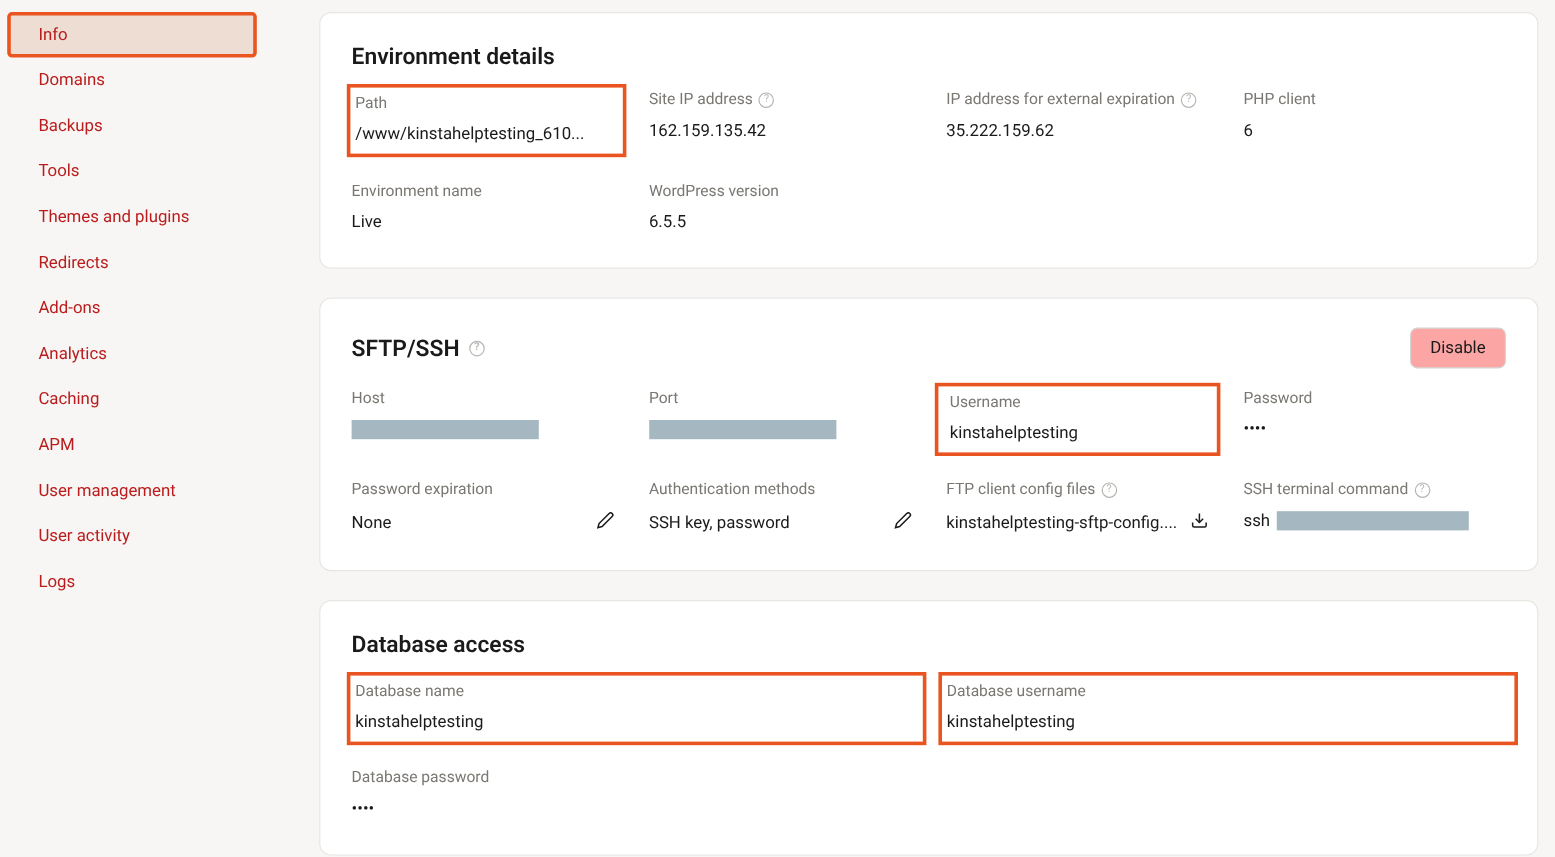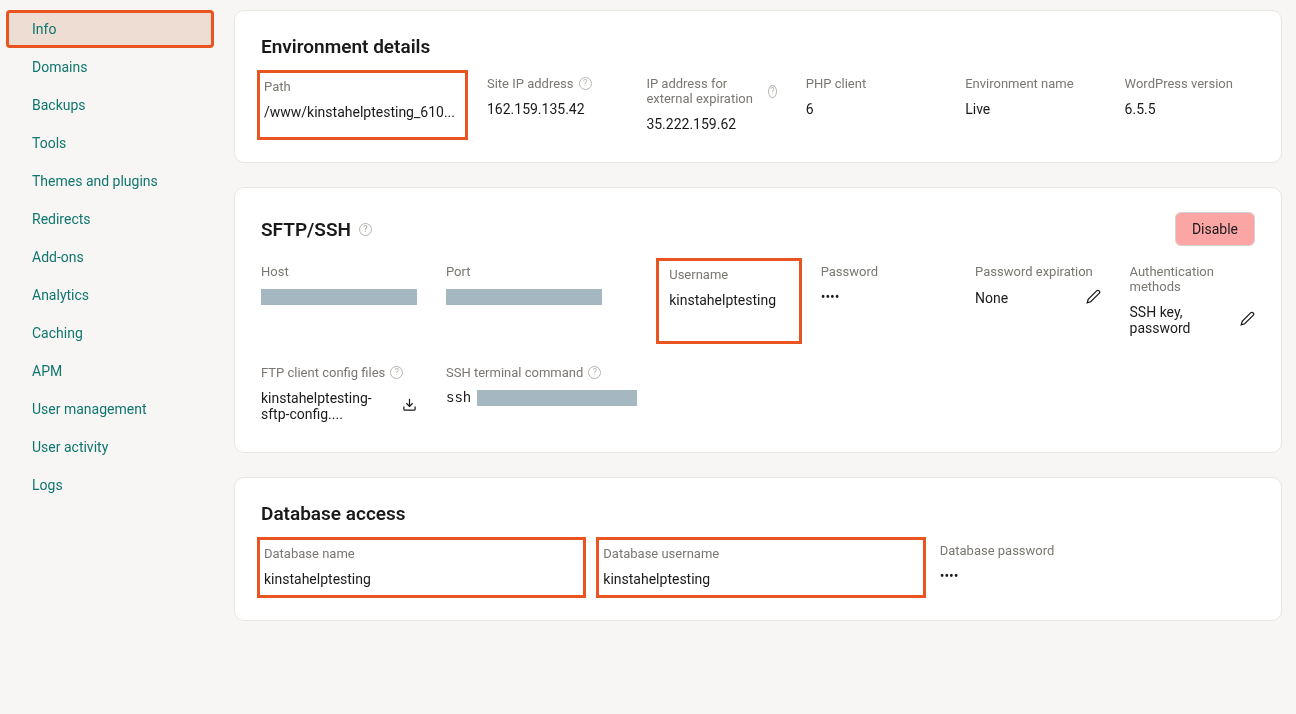--- a/index.html
+++ b/index.html
@@ -11,21 +11,21 @@
   }
   .app { display: flex; min-height: 714px; }
   .sidebar {
     width: 220px;
     padding: 10px 0;
     flex-shrink: 0;
   }
   .sidebar-item {
     display: block;
     padding: 11px 26px;
-    color: #0f766e;
+    color: #b91c1c;
     font-size: 14px;
     cursor: pointer;
     border-radius: 4px;
     margin: 0 6px;
   }
   .sidebar-item.active {
     background: #edddd3;
     border: 3px solid #e95420;
     padding: 8px 23px;
     margin: 0 6px;
@@ -35,20 +35,21 @@
     padding: 10px 14px 20px 14px;
     display: flex;
     flex-direction: column;
     gap: 24px;
   }
   .card {
     background: #fff;
     border: 1px solid #e8e6e3;
     border-radius: 10px;
     padding: 24px 26px 30px 26px;
+    margin-left: 32px;
   }
   .card-header {
     display: flex;
     justify-content: space-between;
     align-items: center;
     margin-bottom: 18px;
   }
   .card-title {
     font-size: 19px;
     font-weight: 600;
@@ -62,28 +63,28 @@
     border: 1px solid #d6d4d1;
     border-radius: 6px;
     padding: 8px 16px;
     font-size: 14px;
     cursor: pointer;
     color: #1a1a1a;
     font-family: inherit;
   }
   .grid-4 {
     display: grid;
-    grid-template-columns: repeat(6, 1fr);
+    grid-template-columns: repeat(4, 1fr);
     column-gap: 24px;
     row-gap: 28px;
     gap: 29px;
   }
   .grid-3 {
     display: grid;
-    grid-template-columns: repeat(3, 1fr);
+    grid-template-columns: repeat(2, 1fr);
     column-gap: 24px;
     row-gap: 28px;
   }
   .field { }
   .field-label {
     font-size: 13px;
     color: #7a7772;
     margin-bottom: 10px;
     display: flex;
     align-items: center;
@@ -128,21 +129,20 @@
     cursor: pointer;
   }
   .flex-between {
     display: flex;
     justify-content: space-between;
     align-items: center;
   }
   .ssh-cmd-wrap {
     display: flex;
     gap: 6px;
-    font-family: Liberation Mono, monospace;
   }
 </style>
 </head>
 <body>
 
 <div class="app">
 
   <nav class="sidebar">
     <div class="sidebar-item active">Info</div>
     <div class="sidebar-item">Domains</div>

